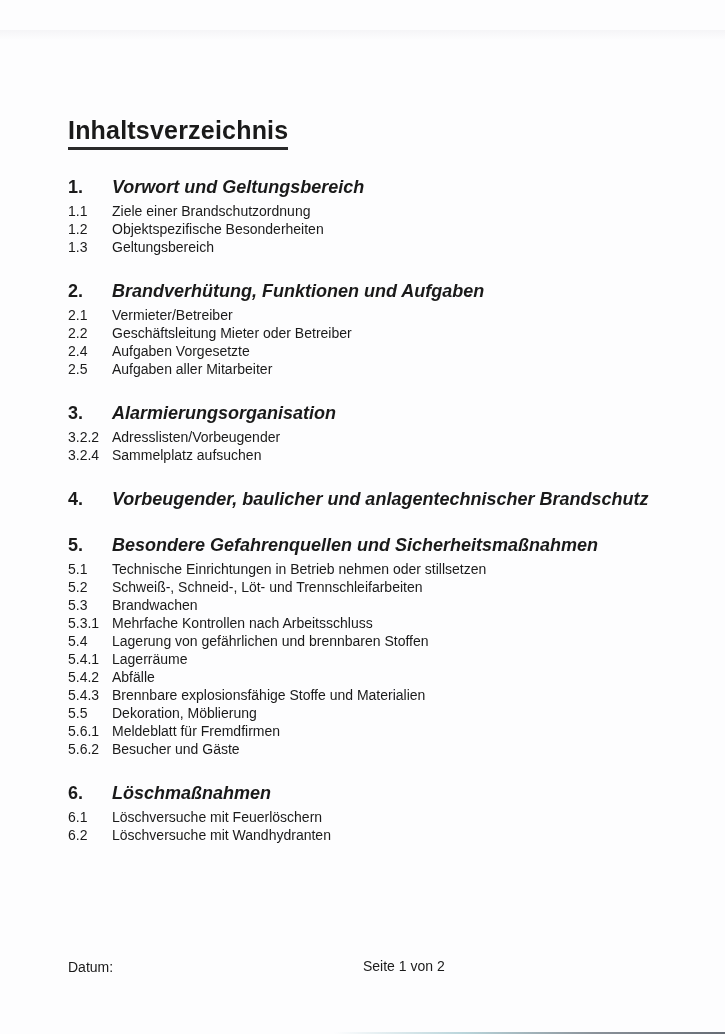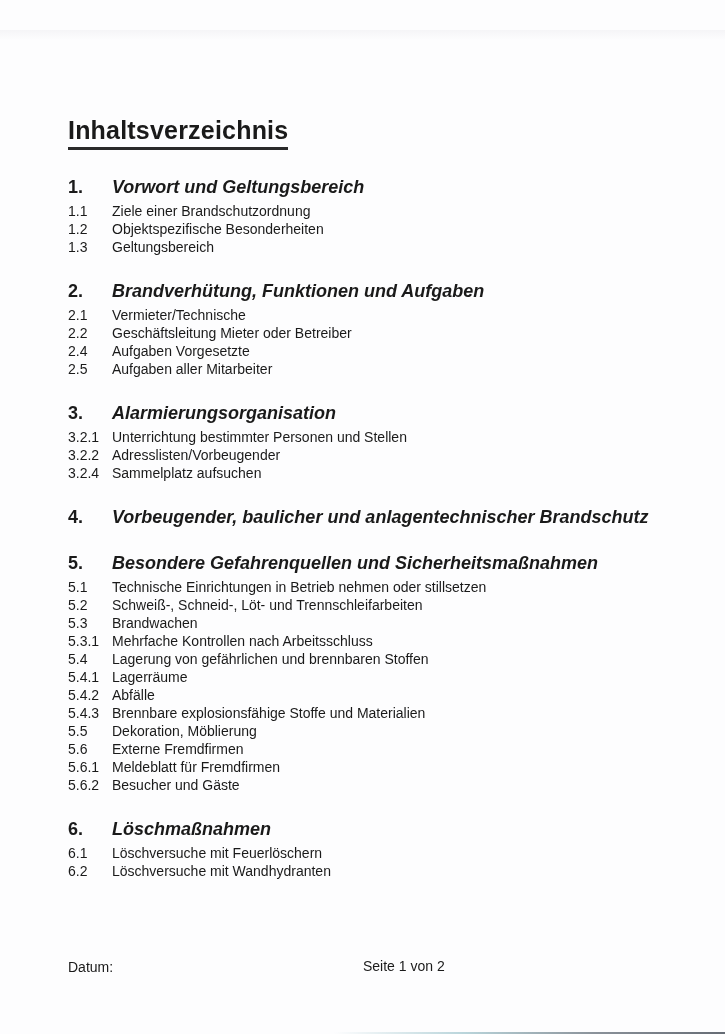--- a/index.html
+++ b/index.html
@@ -127,45 +127,41 @@
           <span class="item-label">Geltungsbereich</span>
         </div>
       </section>
       <section class="toc-section">
         <div class="sec-head">
           <span class="sec-num">2.</span>
           <span class="sec-title">Brandverhütung, Funktionen und Aufgaben</span>
         </div>
         <div class="toc-item">
           <span class="item-num">2.1</span>
-          <span class="item-label">Vermieter/Technische</span>
+          <span class="item-label">Vermieter/Betreiber</span>
         </div>
         <div class="toc-item">
           <span class="item-num">2.2</span>
           <span class="item-label">Geschäftsleitung Mieter oder Betreiber</span>
         </div>
         <div class="toc-item">
           <span class="item-num">2.4</span>
           <span class="item-label">Aufgaben Vorgesetzte</span>
         </div>
         <div class="toc-item">
           <span class="item-num">2.5</span>
           <span class="item-label">Aufgaben aller Mitarbeiter</span>
         </div>
       </section>
       <section class="toc-section">
         <div class="sec-head">
           <span class="sec-num">3.</span>
           <span class="sec-title">Alarmierungsorganisation</span>
         </div>
         <div class="toc-item">
-          <span class="item-num">3.2.1</span>
-          <span class="item-label">Unterrichtung bestimmter Personen und Stellen</span>
-        </div>
-        <div class="toc-item">
           <span class="item-num">3.2.2</span>
           <span class="item-label">Adresslisten/Vorbeugender</span>
         </div>
         <div class="toc-item">
           <span class="item-num">3.2.4</span>
           <span class="item-label">Sammelplatz aufsuchen</span>
         </div>
       </section>
       <section class="toc-section">
         <div class="sec-head">
@@ -206,24 +202,20 @@
           <span class="item-num">5.4.2</span>
           <span class="item-label">Abfälle</span>
         </div>
         <div class="toc-item">
           <span class="item-num">5.4.3</span>
           <span class="item-label">Brennbare explosionsfähige Stoffe und Materialien</span>
         </div>
         <div class="toc-item">
           <span class="item-num">5.5</span>
           <span class="item-label">Dekoration, Möblierung</span>
-        </div>
-        <div class="toc-item">
-          <span class="item-num">5.6</span>
-          <span class="item-label">Externe Fremdfirmen</span>
         </div>
         <div class="toc-item">
           <span class="item-num">5.6.1</span>
           <span class="item-label">Meldeblatt für Fremdfirmen</span>
         </div>
         <div class="toc-item">
           <span class="item-num">5.6.2</span>
           <span class="item-label">Besucher und Gäste</span>
         </div>
       </section>

